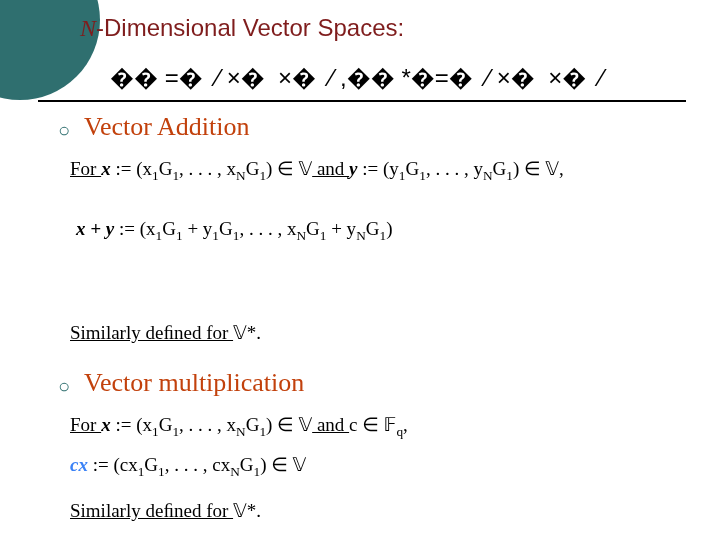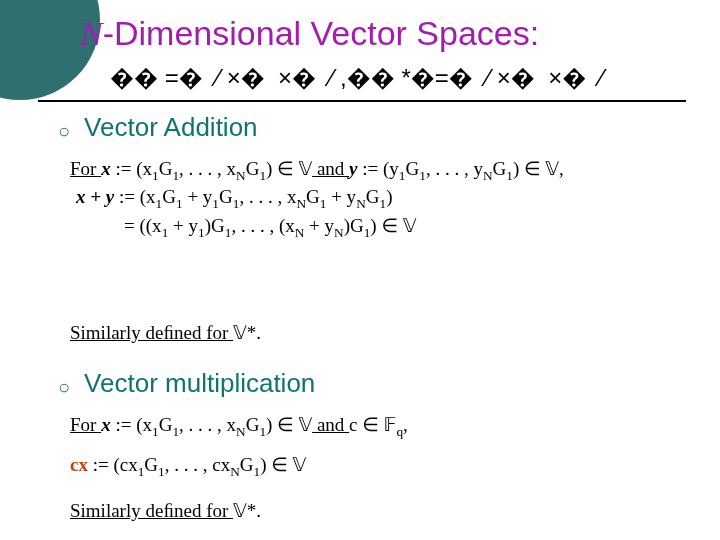--- a/index.html
+++ b/index.html
@@ -24,22 +24,22 @@
     width: 160px;
     height: 160px;
     border-radius: 50%;
     background: #2f6f6f;
     z-index: 0;
   }
   .title {
     position: absolute;
     top: 14px;
     left: 80px;
-    font-size: 34px;
-    color: #a21caf;
+    font-size: 24px;
+    color: #7f1d1d;
     font-family: Verdana, Geneva, sans-serif;
     letter-spacing: 0px;
   }
   .title .ital {
     font-style: italic;
     font-family: "Times New Roman", serif;
   }
   .subtitle-garbled {
     position: absolute;
     top: 60px;
@@ -69,41 +69,41 @@
   .bullet-mark {
     font-size: 20px;
     color: #2f6f6f;
     font-family: Arial, sans-serif;
     line-height: 1;
     position: relative;
     top: 2px;
   }
   .bullet-text {
     font-size: 26px;
-    color: #0f766e;
-    font-family: Liberation Sans, sans-serif;
+    color: #c2410c;
+    font-family: Liberation Serif, serif;
   }
   .math-block {
     position: absolute;
     left: 70px;
     color: #000;
     font-size: 19px;
     line-height: 1.4;
     white-space: nowrap;
   }
   .math-block .rm { font-style: normal; text-decoration: underline; }
   .math-block .bb { font-family: "Cambria Math","Times New Roman",serif; }
   .mb1 { top: 156px; }
-  .mb2 { top: 184px; }
+  .mb2 { top: 216px; }
   .mb3 { top: 320px; }
   .mb4 { top: 412px; }
   .mb5 { top: 452px; }
   .mb6 { top: 498px; }
   .sub { font-size: 0.7em; vertical-align: sub; }
-  .red { color: #c2410c; font-weight: bold; }
+  .red { color: #3b82f6; font-weight: bold; font-style: italic; }
   .xbf { font-weight: bold; font-style: italic; }
   .eqline { display: block; }
   .indent1 { padding-left: 6px; }
   .indent2 { padding-left: 54px; }
 </style>
 </head>
 <body>
 
 <div class="slide">
   <div class="corner-arc"></div>
@@ -122,23 +122,20 @@
   </div>
 
   <div class="math-block mb1">
     <span class="rm">For </span><span class="xbf">x</span><span> := (x</span><span class="sub">1</span><span>G</span><span class="sub">1</span><span>, . . . , x</span><span class="sub">N</span><span>G</span><span class="sub">1</span><span>) ∈ </span><span class="bb">𝕍</span><span class="rm">   and   </span><span class="xbf">y</span><span> := (y</span><span class="sub">1</span><span>G</span><span class="sub">1</span><span>, . . . , y</span><span class="sub">N</span><span>G</span><span class="sub">1</span><span>) ∈ </span><span class="bb">𝕍,</span>
   </div>
 
   <div class="math-block mb2">
     <span class="eqline indent1">
       <span class="xbf">x + y</span><span> := (x</span><span class="sub">1</span><span>G</span><span class="sub">1</span><span> + y</span><span class="sub">1</span><span>G</span><span class="sub">1</span><span>, . . . , x</span><span class="sub">N</span><span>G</span><span class="sub">1</span><span> + y</span><span class="sub">N</span><span>G</span><span class="sub">1</span><span>)</span>
     </span>
-    <span class="eqline indent2">
-      <span>= ((x</span><span class="sub">1</span><span> + y</span><span class="sub">1</span><span>)G</span><span class="sub">1</span><span>, . . . , (x</span><span class="sub">N</span><span> + y</span><span class="sub">N</span><span>)G</span><span class="sub">1</span><span>) ∈ </span><span class="bb">𝕍</span>
-    </span>
   </div>
 
   <div class="math-block mb3">
     <span class="rm">Similarly deﬁned for </span><span class="bb">𝕍*.</span>
   </div>
 
   <div class="bullet-row b2">
     <span class="bullet-mark">○</span>
     <span class="bullet-text">Vector multiplication</span>
   </div>

